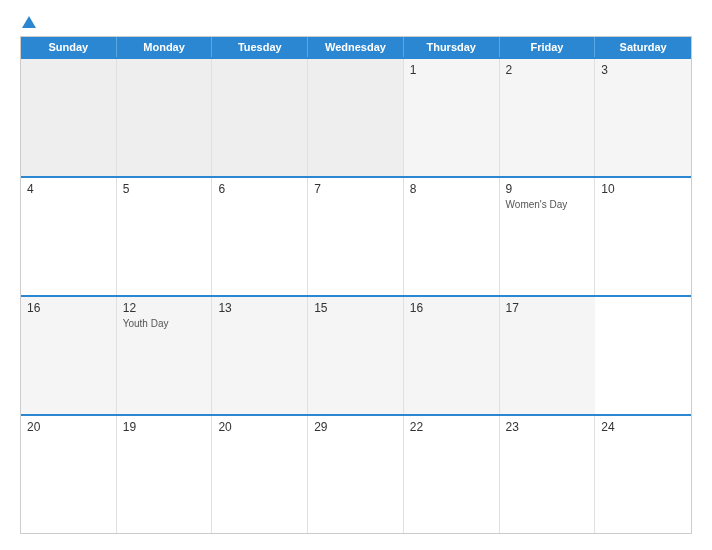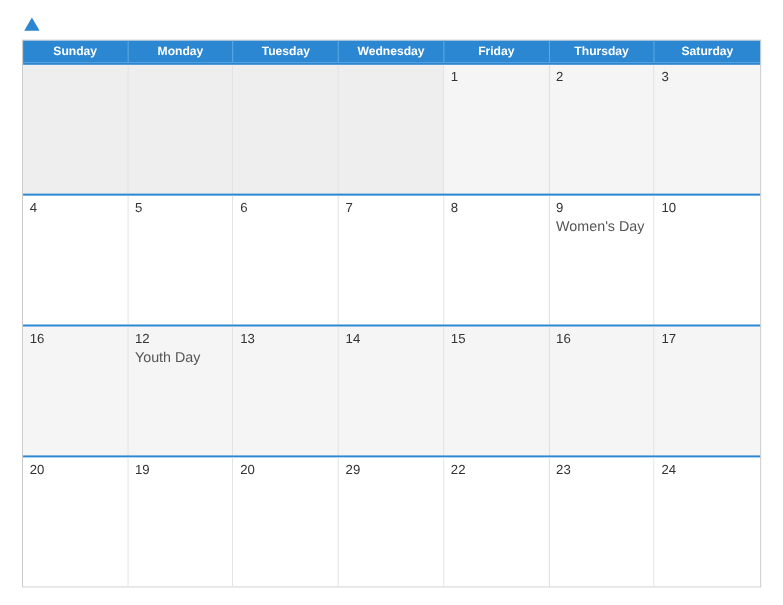--- a/index.html
+++ b/index.html
@@ -112,21 +112,21 @@
     .cal-cell.empty {
       background: #f9f9f9;
     }
     .day-num {
       font-size: 12px;
       font-weight: normal;
       color: #333;
       margin-bottom: 2px;
     }
     .holiday {
-      font-size: 13px;
+      font-size: 10px;
       color: #555;
       line-height: 1.3;
     }
     .cal-row:nth-child(odd) .cal-cell {
       background: #f5f5f5;
     }
     .cal-row:nth-child(even) .cal-cell {
       background: #fff;
     }
     .cal-row:nth-child(odd) .cal-cell.empty {
@@ -148,22 +148,22 @@
     <h1 class="title"></h1>
     <div class="country"></div>
   </div>
 
   <div class="calendar">
     <div class="cal-header">
     <div class="cal-header-cell">Sunday</div>
         <div class="cal-header-cell">Monday</div>
         <div class="cal-header-cell">Tuesday</div>
         <div class="cal-header-cell">Wednesday</div>
+        <div class="cal-header-cell">Thursday</div>
         <div class="cal-header-cell">Friday</div>
-        <div class="cal-header-cell">Thursday</div>
         <div class="cal-header-cell">Saturday</div>
       </div>
     <div class="cal-body">
     <div class="cal-row">
           <div class="cal-cell empty"></div>
           <div class="cal-cell empty"></div>
           <div class="cal-cell empty"></div>
           <div class="cal-cell empty"></div>
           <div class="cal-cell">
             <span class="day-num">1</span>
@@ -202,23 +202,20 @@
         <div class="cal-row">
           <div class="cal-cell">
             <span class="day-num">16</span>
           </div>
           <div class="cal-cell">
             <span class="day-num">12</span>
             <span class="holiday">Youth Day</span>
           </div>
           <div class="cal-cell">
             <span class="day-num">13</span>
-          </div>
-          <div class="cal-cell">
-            <span class="day-num">14</span>
           </div>
           <div class="cal-cell">
             <span class="day-num">15</span>
           </div>
           <div class="cal-cell">
             <span class="day-num">16</span>
           </div>
           <div class="cal-cell">
             <span class="day-num">17</span>
           </div>

